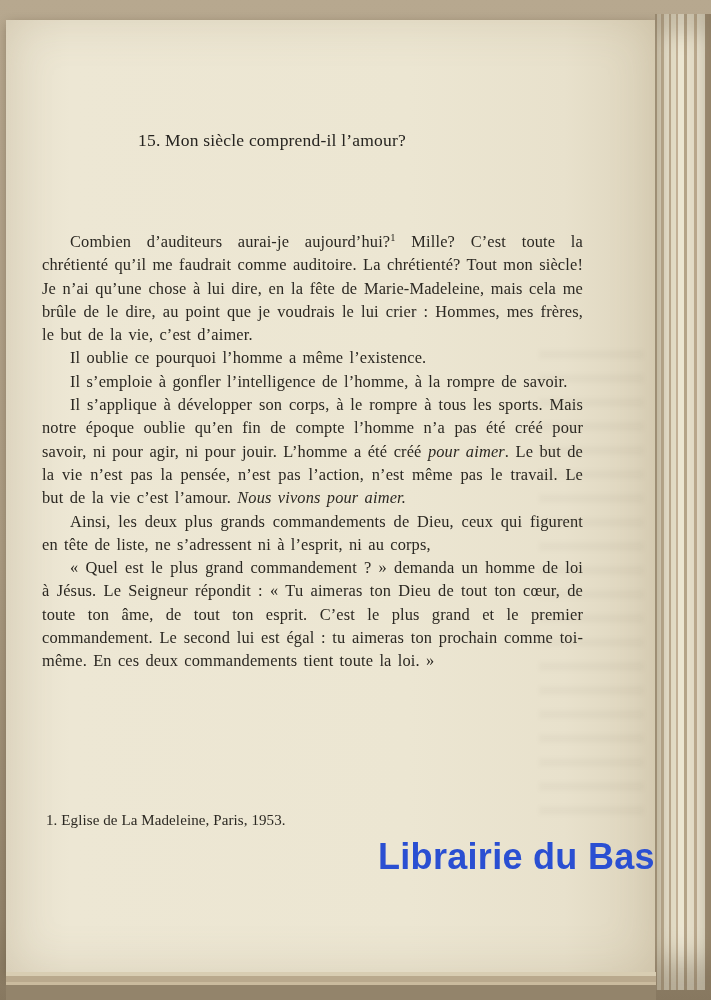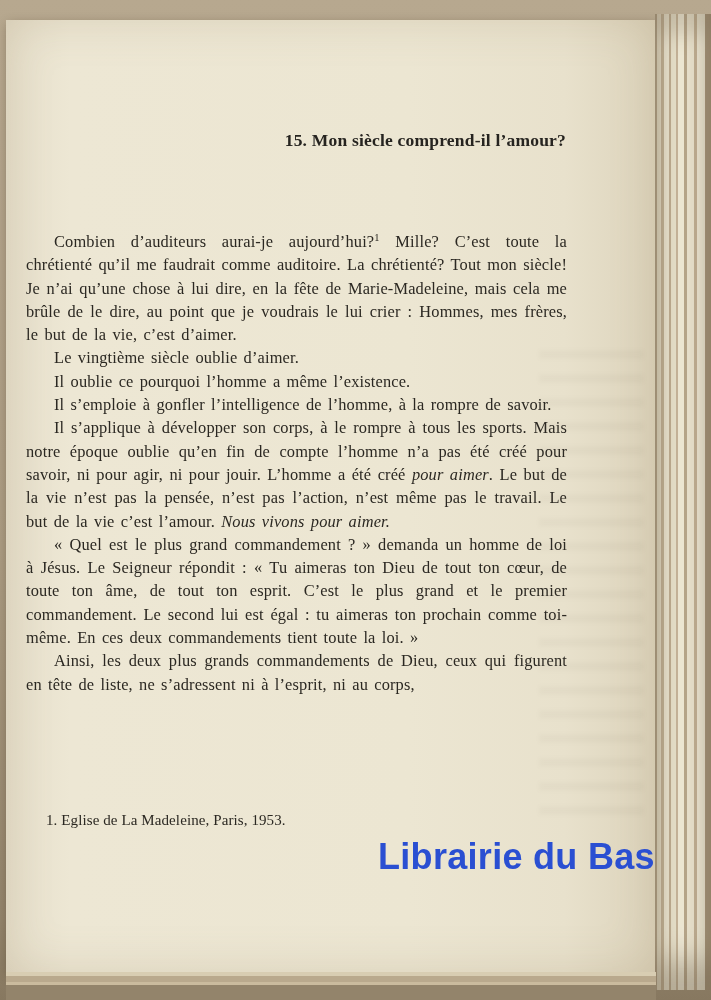--- a/index.html
+++ b/index.html
@@ -40,29 +40,29 @@
   .page-stack-bottom {
     position:absolute;
     left:6px; top:972px;
     width:650px; height:28px;
     background:linear-gradient(180deg,#d8cdb2 0 4px,#b9a98d 4px 10px,#cabb9e 10px 13px,#93846b 13px 100%);
   }
   .chapter-title {
     position:absolute;
     top:110px; left:20px; width:540px;
     padding-left:112px;
-    text-align:right;
-    font-weight:bold;
+    text-align:left;
+    font-weight:normal;
     font-size:17.5px;
     letter-spacing:.2px;
     color:#262420;
   }
   .body-text {
     position:absolute;
-    top:210px; left:20px; width:541px;
+    top:210px; left:36px; width:541px;
     font-size:16.4px;
     line-height:23.3px;
     text-align:justify;
     letter-spacing:.15px;
     word-spacing:2px;
     color:#2b2822;
   }
   .body-text p { text-indent:28px; }
   .body-text em { font-style:italic; }
   .body-text sup { font-size:10.5px; line-height:0; vertical-align:6px; }
@@ -98,26 +98,25 @@
 <body>
 
 <div class="photo">
 
   <div class="page">
 
     <h1 class="chapter-title">15. Mon siècle comprend-il l’amour?</h1>
 
     <div class="body-text">
         <p><span>Combien d’auditeurs aurai-je aujourd’hui?</span><sup>1</sup><span> Mille? C’est toute la chrétienté qu’il me faudrait comme auditoire. La chrétienté? Tout mon siècle! Je n’ai qu’une chose à lui dire, en la fête de Marie-Madeleine, mais cela me brûle de le dire, au point que je voudrais le lui crier : Hommes, mes frères, le but de la vie, c’est d’aimer.</span></p>
-        <p><span>Le vingtième siècle oublie d’aimer.</span></p>
         <p><span>Il oublie ce pourquoi l’homme a même l’existence.</span></p>
         <p><span>Il s’emploie à gonfler l’intelligence de l’homme, à la rompre de savoir.</span></p>
         <p><span>Il s’applique à développer son corps, à le rompre à tous les sports. Mais notre époque oublie qu’en fin de compte l’homme n’a pas été créé pour savoir, ni pour agir, ni pour jouir. L’homme a été créé </span><em>pour aimer</em><span>. Le but de la vie n’est pas la pensée, n’est pas l’action, n’est même pas le travail. Le but de la vie c’est l’amour. </span><em>Nous vivons pour aimer.</em></p>
+        <p><span>Ainsi, les deux plus grands commandements de Dieu, ceux qui figurent en tête de liste, ne s’adressent ni à l’esprit, ni au corps,</span></p>
         <p><span>« Quel est le plus grand commandement ? » demanda un homme de loi à Jésus. Le Seigneur répondit : « Tu aimeras ton Dieu de tout ton cœur, de toute ton âme, de tout ton esprit. C’est le plus grand et le premier commandement. Le second lui est égal : tu aimeras ton prochain comme toi-même. En ces deux commandements tient toute la loi. »</span></p>
-        <p><span>Ainsi, les deux plus grands commandements de Dieu, ceux qui figurent en tête de liste, ne s’adressent ni à l’esprit, ni au corps,</span></p>
       </div>
 
     <div class="footnote">1. Eglise de La Madeleine, Paris, 1953.</div>
 
     <div class="watermark" style="color: rgb(42, 79, 210);">Librairie du Bassin</div>
 
     <div class="show-through"></div>
 
   </div>
 

